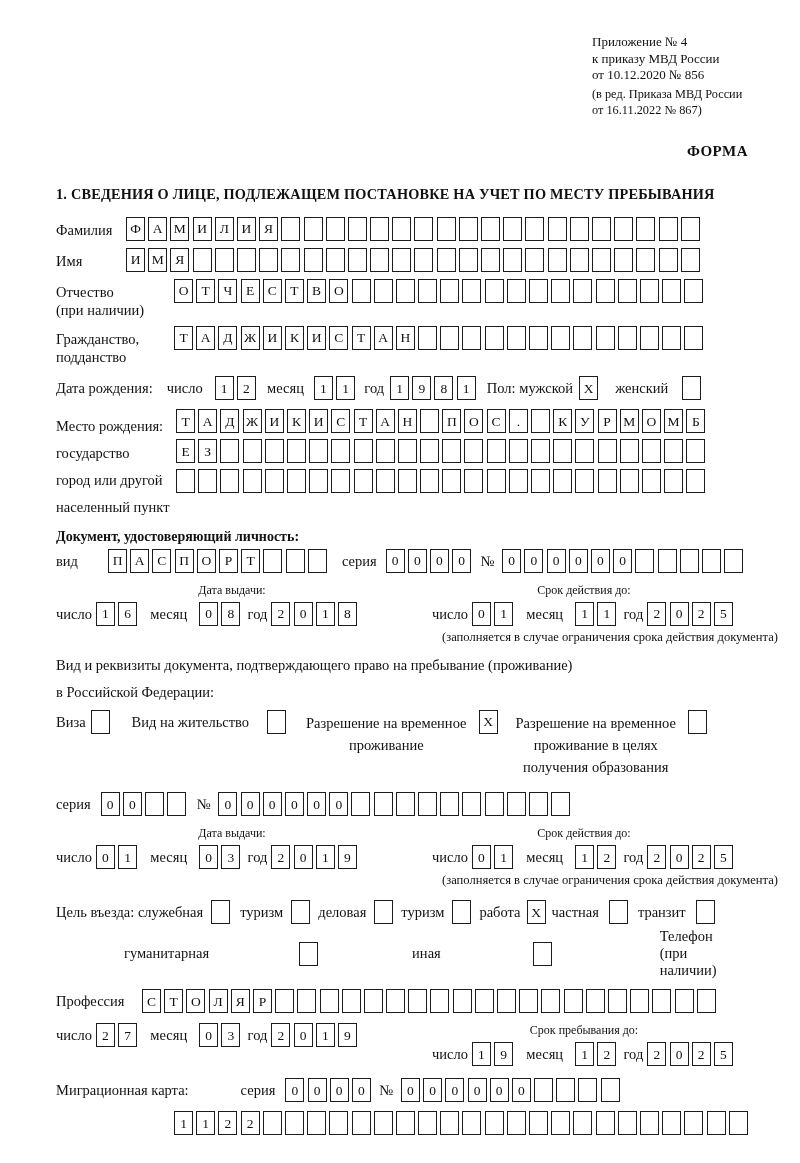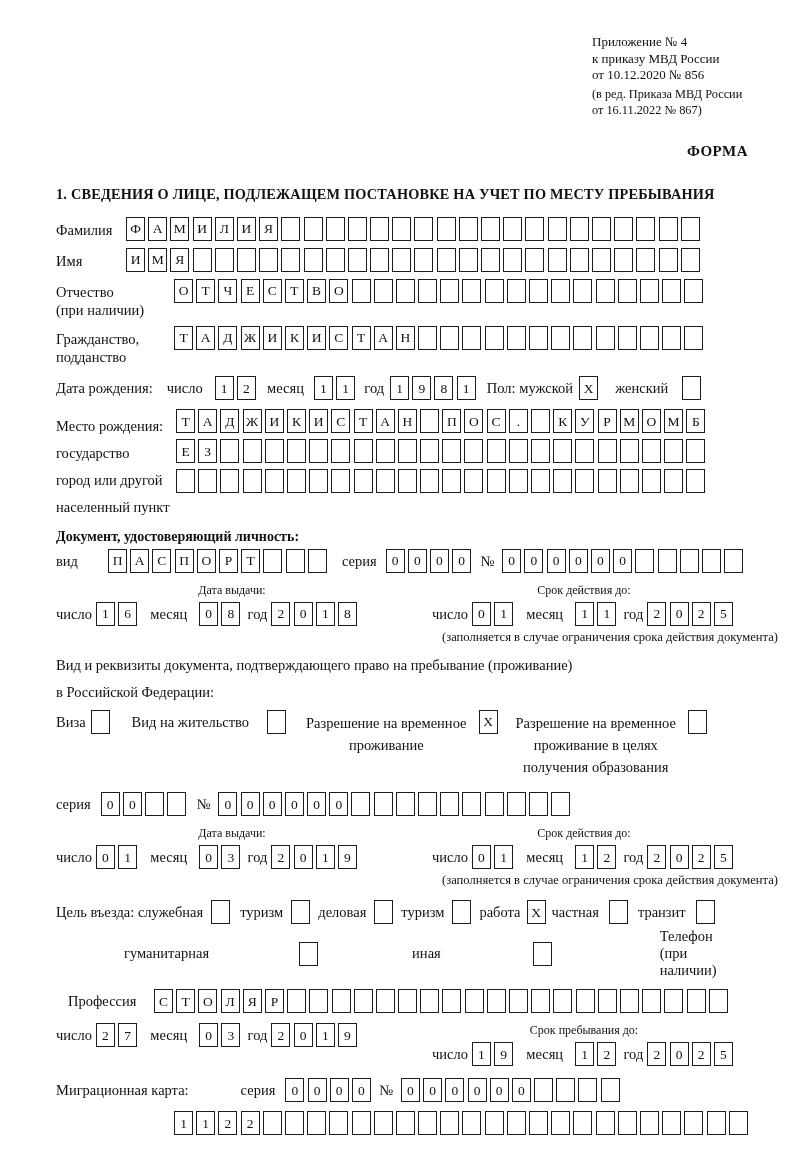--- a/index.html
+++ b/index.html
@@ -624,21 +624,21 @@
         <span class="cell">0</span>
         <span class="cell">0</span>
         <span class="cell">0</span>
         <span class="cell">0</span>
         <span class="cell">0</span>
         <span class="cell"></span>
       </span>
   </div>
 
   <div class="row" style="align-items:center; margin-top:10px;">
-    <span class="lbl" style="padding-top:0; width:86px;margin-left:12px;">Профессия</span>
+    <span class="lbl" style="padding-top:0; width:86px;">Профессия</span>
     <span class="cells">
         <span class="cell">С</span>
         <span class="cell">Т</span>
         <span class="cell">О</span>
         <span class="cell">Л</span>
         <span class="cell">Я</span>
         <span class="cell">Р</span>
         <span class="cell"></span>
         <span class="cell"></span>
         <span class="cell"></span>

